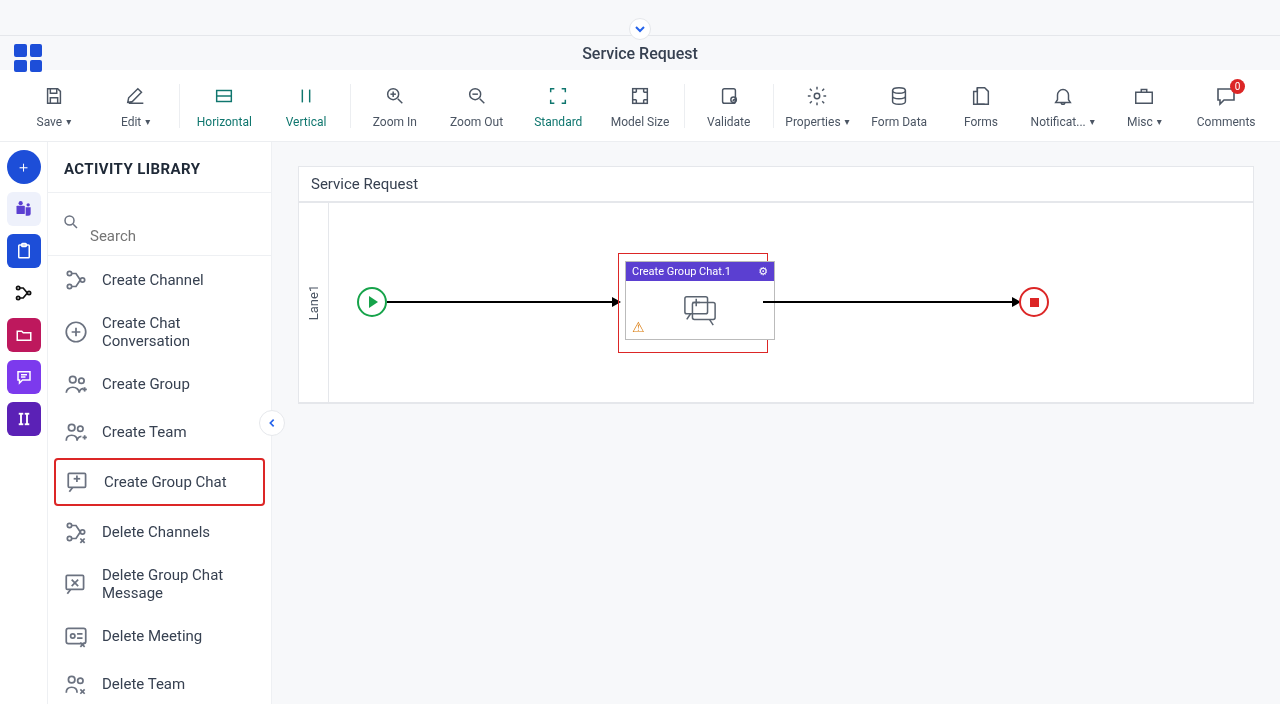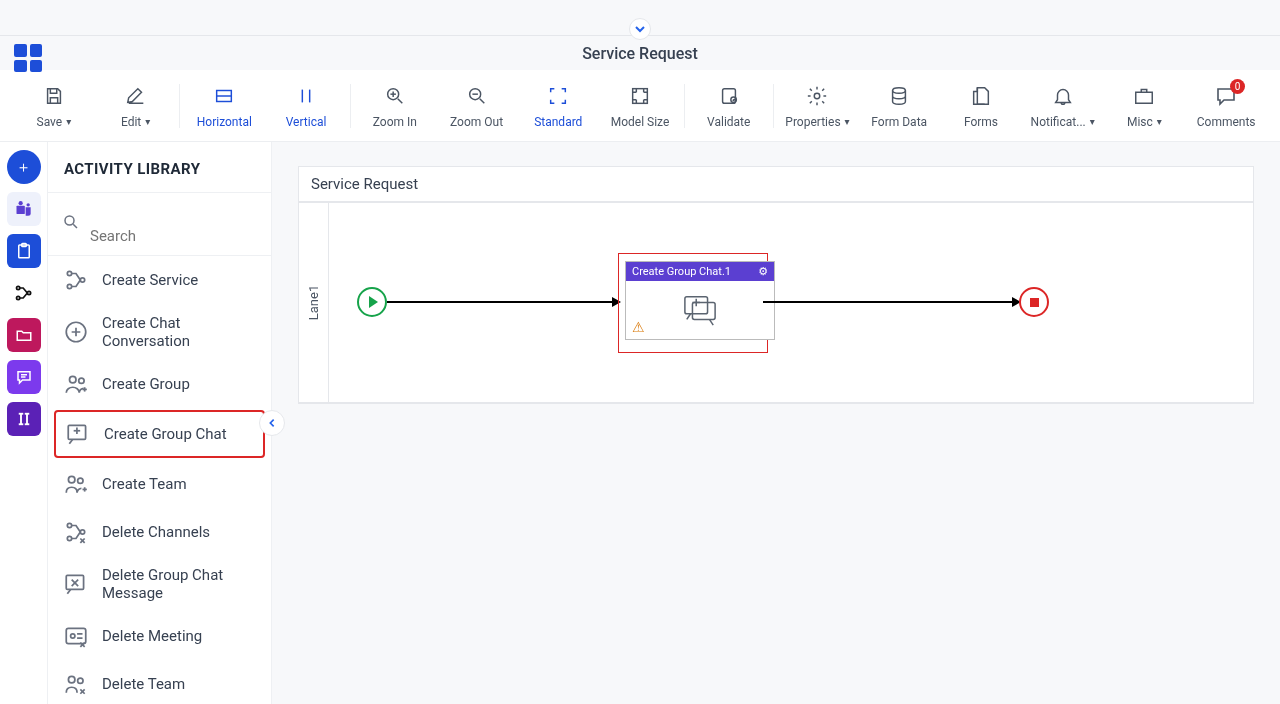--- a/index.html
+++ b/index.html
@@ -7,21 +7,21 @@
 
 .top-bar { height: 36px; display: flex; align-items: center; justify-content: center; border-bottom: 1px solid #e5e7eb; position: relative; }
 .top-bar .arrow-down { position: absolute; top: 18px; width: 22px; height: 22px; background: #fff; border: 1px solid #e5e7eb; border-radius: 50%; display: flex; align-items: center; justify-content: center; color: #2563eb; font-size: 13px; z-index: 2; }
 
 .title-bar { height: 34px; display: flex; align-items: center; justify-content: center; font-size: 16px; font-weight: 500; color: #374151; }
 .logo-block { position: absolute; left: 14px; top: 44px; width: 28px; height: 28px; display: grid; grid-template-columns: 1fr 1fr; grid-template-rows: 1fr 1fr; gap: 3px; }
 .logo-block span { background: #1d4ed8; border-radius: 2px; }
 
 .toolbar { height: 72px; background: #fff; display: flex; align-items: center; padding: 0 16px; gap: 6px; border-bottom: 1px solid #eceef1; }
 .tbtn { display: flex; flex-direction: column; align-items: center; justify-content: center; width: 76px; height: 62px; border-radius: 4px; color: #4b5563; font-size: 12px; gap: 6px; }
-.tbtn.disabled { color: #1d4ed8; }
+.tbtn.disabled { color: #0f766e; }
 .tbtn .ticon { width: 26px; height: 26px; display: flex; align-items: center; justify-content: center; }
 .tbtn .tlabel { display:flex; align-items:center; gap:4px; }
 .chev { font-size: 10px; }
 .tbtn svg { stroke: currentColor; stroke-width: 1.6; fill: none; }
 .toolbar .sep { width: 1px; height: 44px; background: #eceef1; }
 .badge { position: absolute; top: -4px; right: -6px; background: #dc2626; color: #fff; border-radius: 50%; width: 15px; height: 15px; font-size: 10px; display:flex; align-items:center; justify-content:center; }
 
 .main { display: flex; height: calc(704px - 36px - 34px - 72px); }
 .iconbar { width: 48px; background: #fff; border-right: 1px solid #eef0f3; display: flex; flex-direction: column; align-items: center; padding-top: 8px; gap: 8px; }
 .ibtn { width: 34px; height: 34px; border-radius: 6px; display:flex; align-items:center; justify-content:center; color:#fff; font-size: 15px; }
@@ -326,21 +326,21 @@
     <div class="act-list" id="act-list">
         <div class="act-item">
           <div class="act-icon">
             <svg width="26" height="26" viewBox="0 0 24 24">
               <circle cx="6" cy="6" r="2"></circle>
               <circle cx="6" cy="18" r="2"></circle>
               <circle cx="18" cy="12" r="2"></circle>
               <path d="M8 6h4l4 6-4 6H8"></path>
             </svg>
           </div>
-          <span>Create Service</span>
+          <span>Create Channel</span>
         </div>
         <div class="act-item">
           <div class="act-icon">
             <svg width="26" height="26" viewBox="0 0 24 24">
               <circle cx="12" cy="12" r="9"></circle>
               <path d="M8 12h8M12 8v8"></path>
             </svg>
           </div>
           <span>Create Chat Conversation</span>
         </div>
@@ -349,42 +349,42 @@
             <svg width="26" height="26" viewBox="0 0 24 24">
               <circle cx="9" cy="8" r="3"></circle>
               <circle cx="17" cy="9" r="2.5"></circle>
               <path d="M3 20c0-3 3-5 6-5s6 2 6 5M15 20c0-2 2-4 4-4"></path>
               <line x1="18" y1="17" x2="22" y2="17"></line>
               <line x1="20" y1="15" x2="20" y2="19"></line>
             </svg>
           </div>
           <span>Create Group</span>
         </div>
-        <div class="act-item selected">
-          <div class="act-icon">
-            <svg width="26" height="26" viewBox="0 0 24 24">
-              <rect x="3" y="4" width="16" height="13" rx="1"></rect>
-              <path d="M7 17l-3 4"></path>
-              <line x1="8" y1="9" x2="14" y2="9"></line>
-              <line x1="11" y1="6" x2="11" y2="12"></line>
-            </svg>
-          </div>
-          <span>Create Group Chat</span>
-        </div>
         <div class="act-item">
           <div class="act-icon">
             <svg width="26" height="26" viewBox="0 0 24 24">
               <circle cx="8" cy="8" r="3"></circle>
               <circle cx="16" cy="9" r="2.5"></circle>
               <path d="M3 20c0-3 2-5 5-5s5 2 5 5M13 20c0-2 2-4 4-4"></path>
               <line x1="18" y1="17" x2="22" y2="17"></line>
               <line x1="20" y1="15" x2="20" y2="19"></line>
             </svg>
           </div>
           <span>Create Team</span>
+        </div>
+        <div class="act-item selected">
+          <div class="act-icon">
+            <svg width="26" height="26" viewBox="0 0 24 24">
+              <rect x="3" y="4" width="16" height="13" rx="1"></rect>
+              <path d="M7 17l-3 4"></path>
+              <line x1="8" y1="9" x2="14" y2="9"></line>
+              <line x1="11" y1="6" x2="11" y2="12"></line>
+            </svg>
+          </div>
+          <span>Create Group Chat</span>
         </div>
         <div class="act-item">
           <div class="act-icon">
             <svg width="26" height="26" viewBox="0 0 24 24">
               <circle cx="6" cy="6" r="2"></circle>
               <circle cx="6" cy="18" r="2"></circle>
               <circle cx="18" cy="12" r="2"></circle>
               <path d="M8 6h4l4 6-4 6H8"></path>
               <line x1="16" y1="18" x2="20" y2="22"></line>
               <line x1="20" y1="18" x2="16" y2="22"></line>

